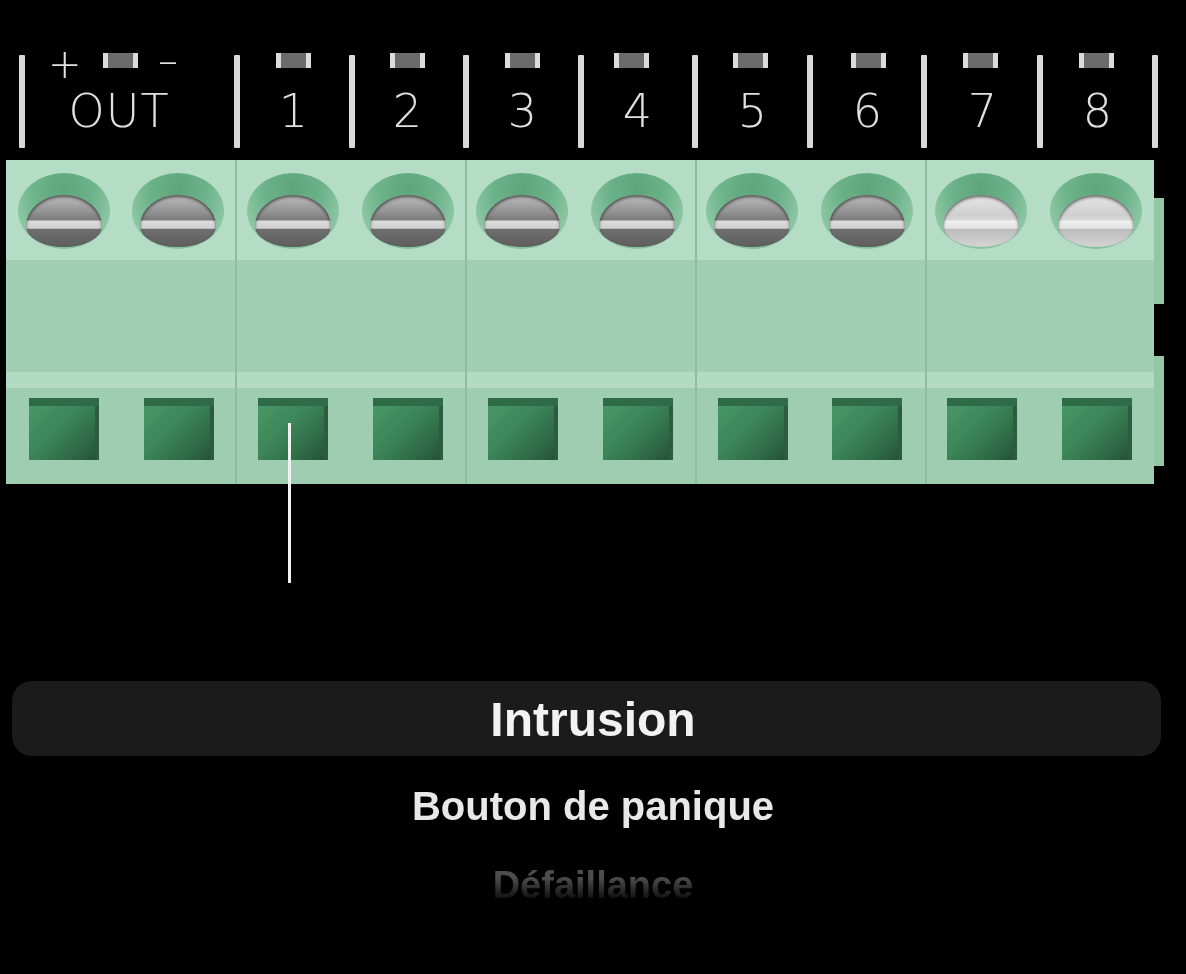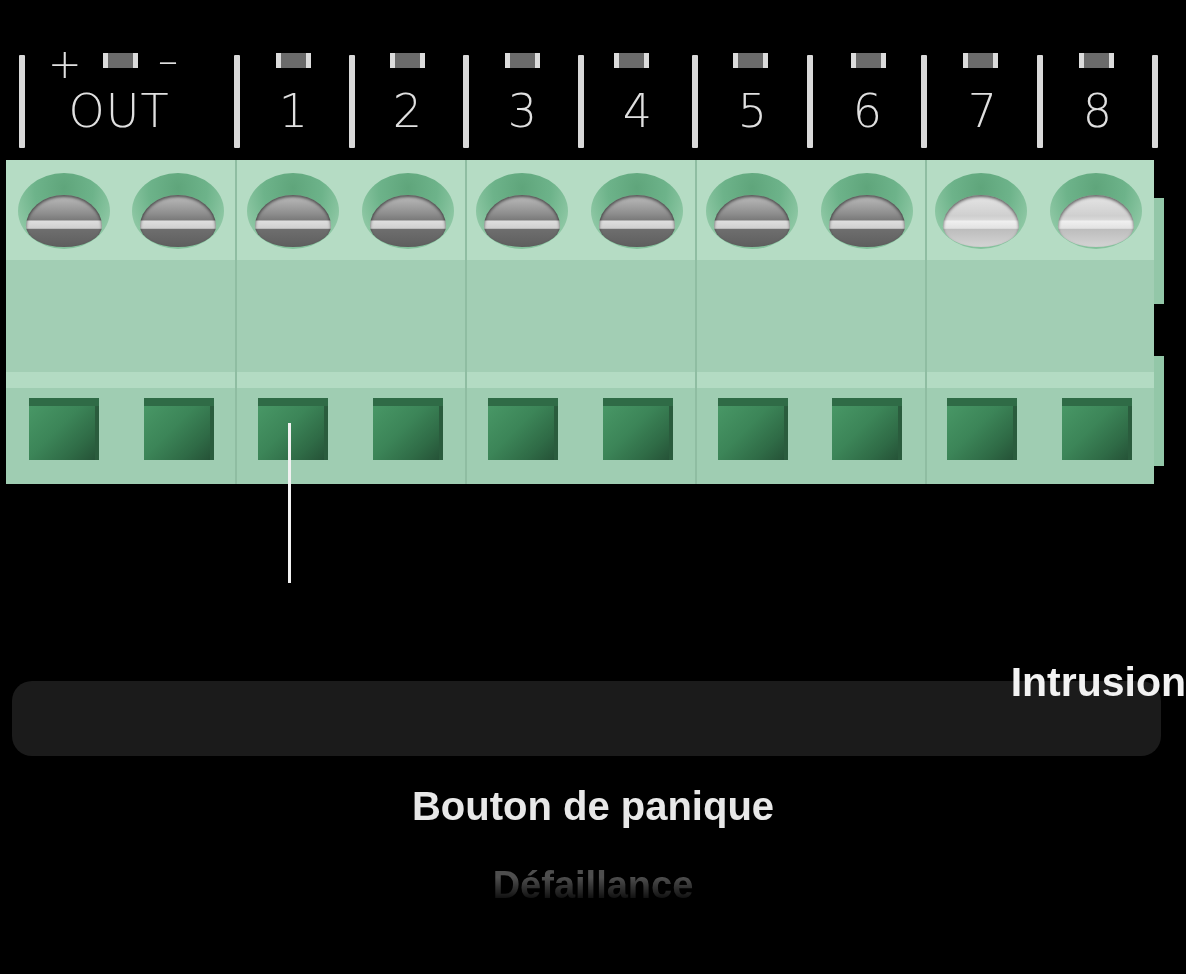--- a/index.html
+++ b/index.html
@@ -30,21 +30,21 @@
 
   .socket { position:absolute; top:238px; width:70px; height:62px;
     background: linear-gradient(135deg, #4a9a68 0%, #3c8558 45%, #2f6b46 75%, #244f35 100%);
     box-shadow: inset 0 8px 0 #2f6b46, inset -4px 0 0 #2a5c3d; }
 
   .pointer { position:absolute; left:288px; top:423px; width:3px; height:160px; background:#f2f2f2; }
 
   
   .picker-selected { position:absolute; left:12px; top:681px; width:1149px; height:75px; background:#1b1b1b; border-radius:20px; }
   .picker-item { position:absolute; left:0; width:1186px; text-align:center; font-family:"Liberation Sans", sans-serif; font-weight:bold; line-height:1; }
-  .pi-0 { top:662px; font-size:41px; color:#f2f2f2;text-align:right; }
+  .pi-0 { top:696px; font-size:48px; color:#f2f2f2; }
   .pi-1 { top:786px; font-size:40px; color:#e8e8e8; }
   .pi-2 { top:866px; font-size:38px; color:#4e4e4e; -webkit-mask-image:linear-gradient(#000 30%, transparent 100%); mask-image:linear-gradient(#000 30%, transparent 100%); }
 </style>
 </head>
 <body>
 
 <div>
   <div class="divider" style="left:19px"></div>
   <div class="divider" style="left:234px"></div>
   <div class="divider" style="left:349px"></div>

